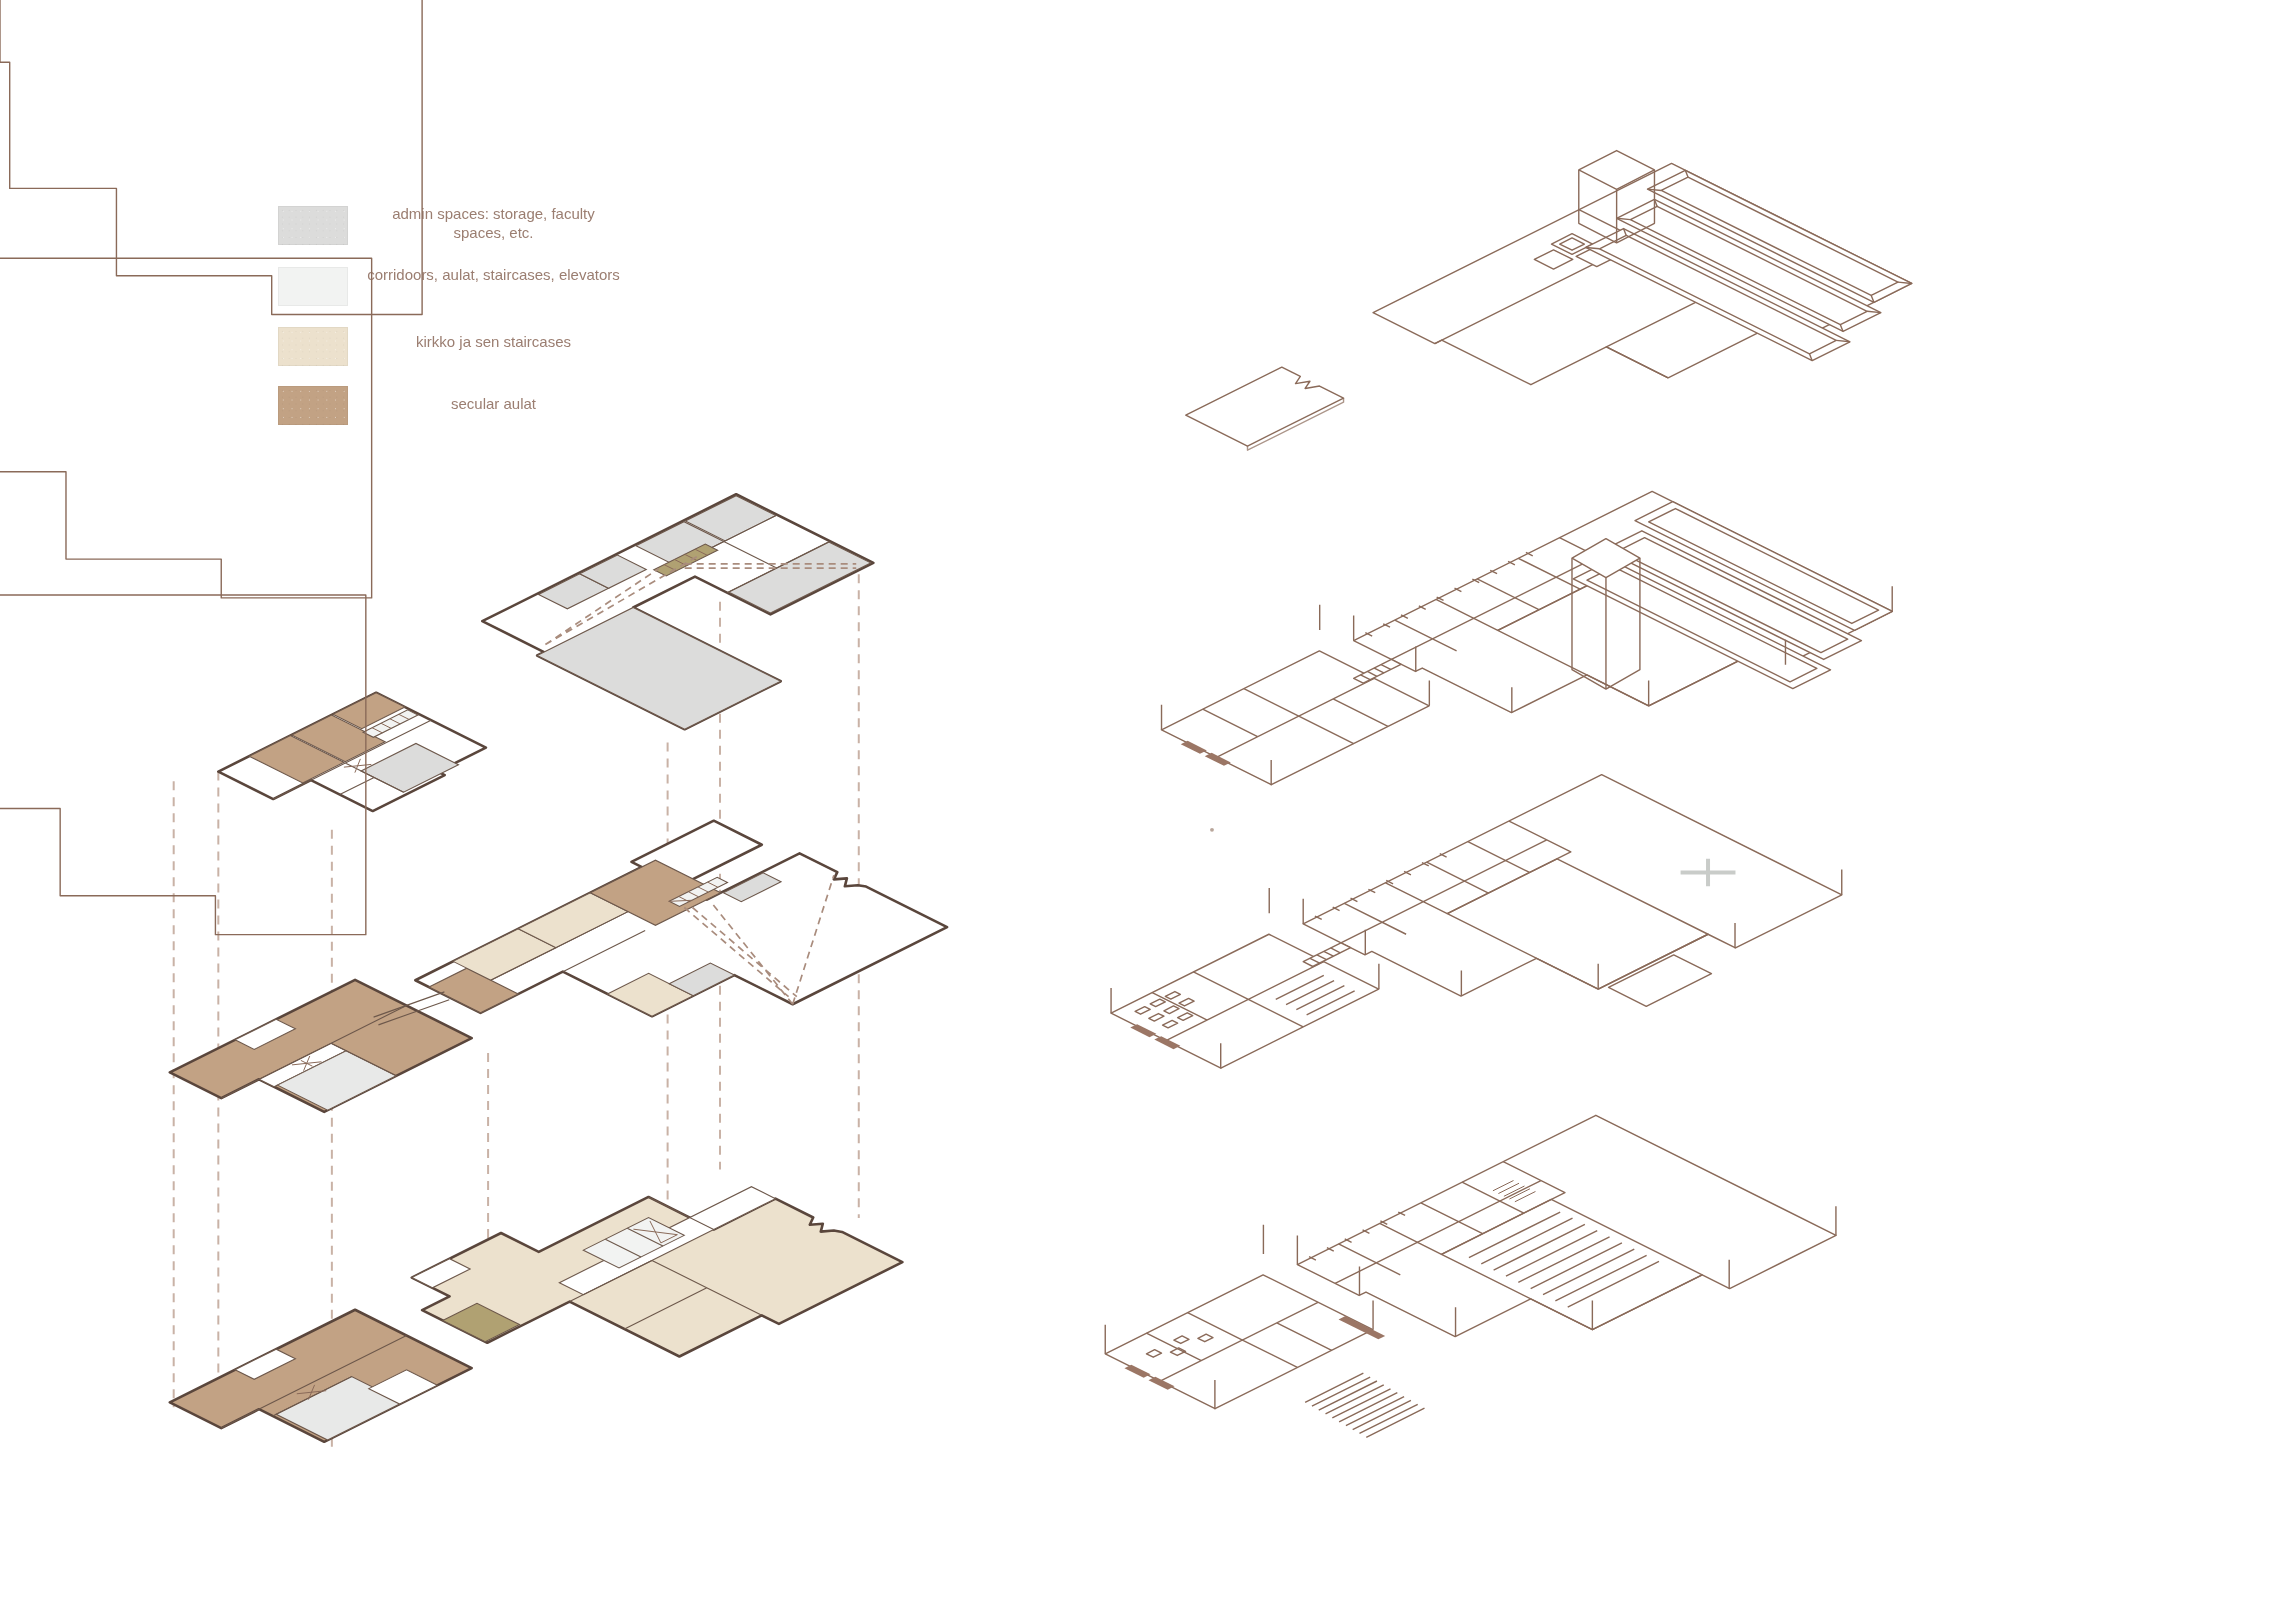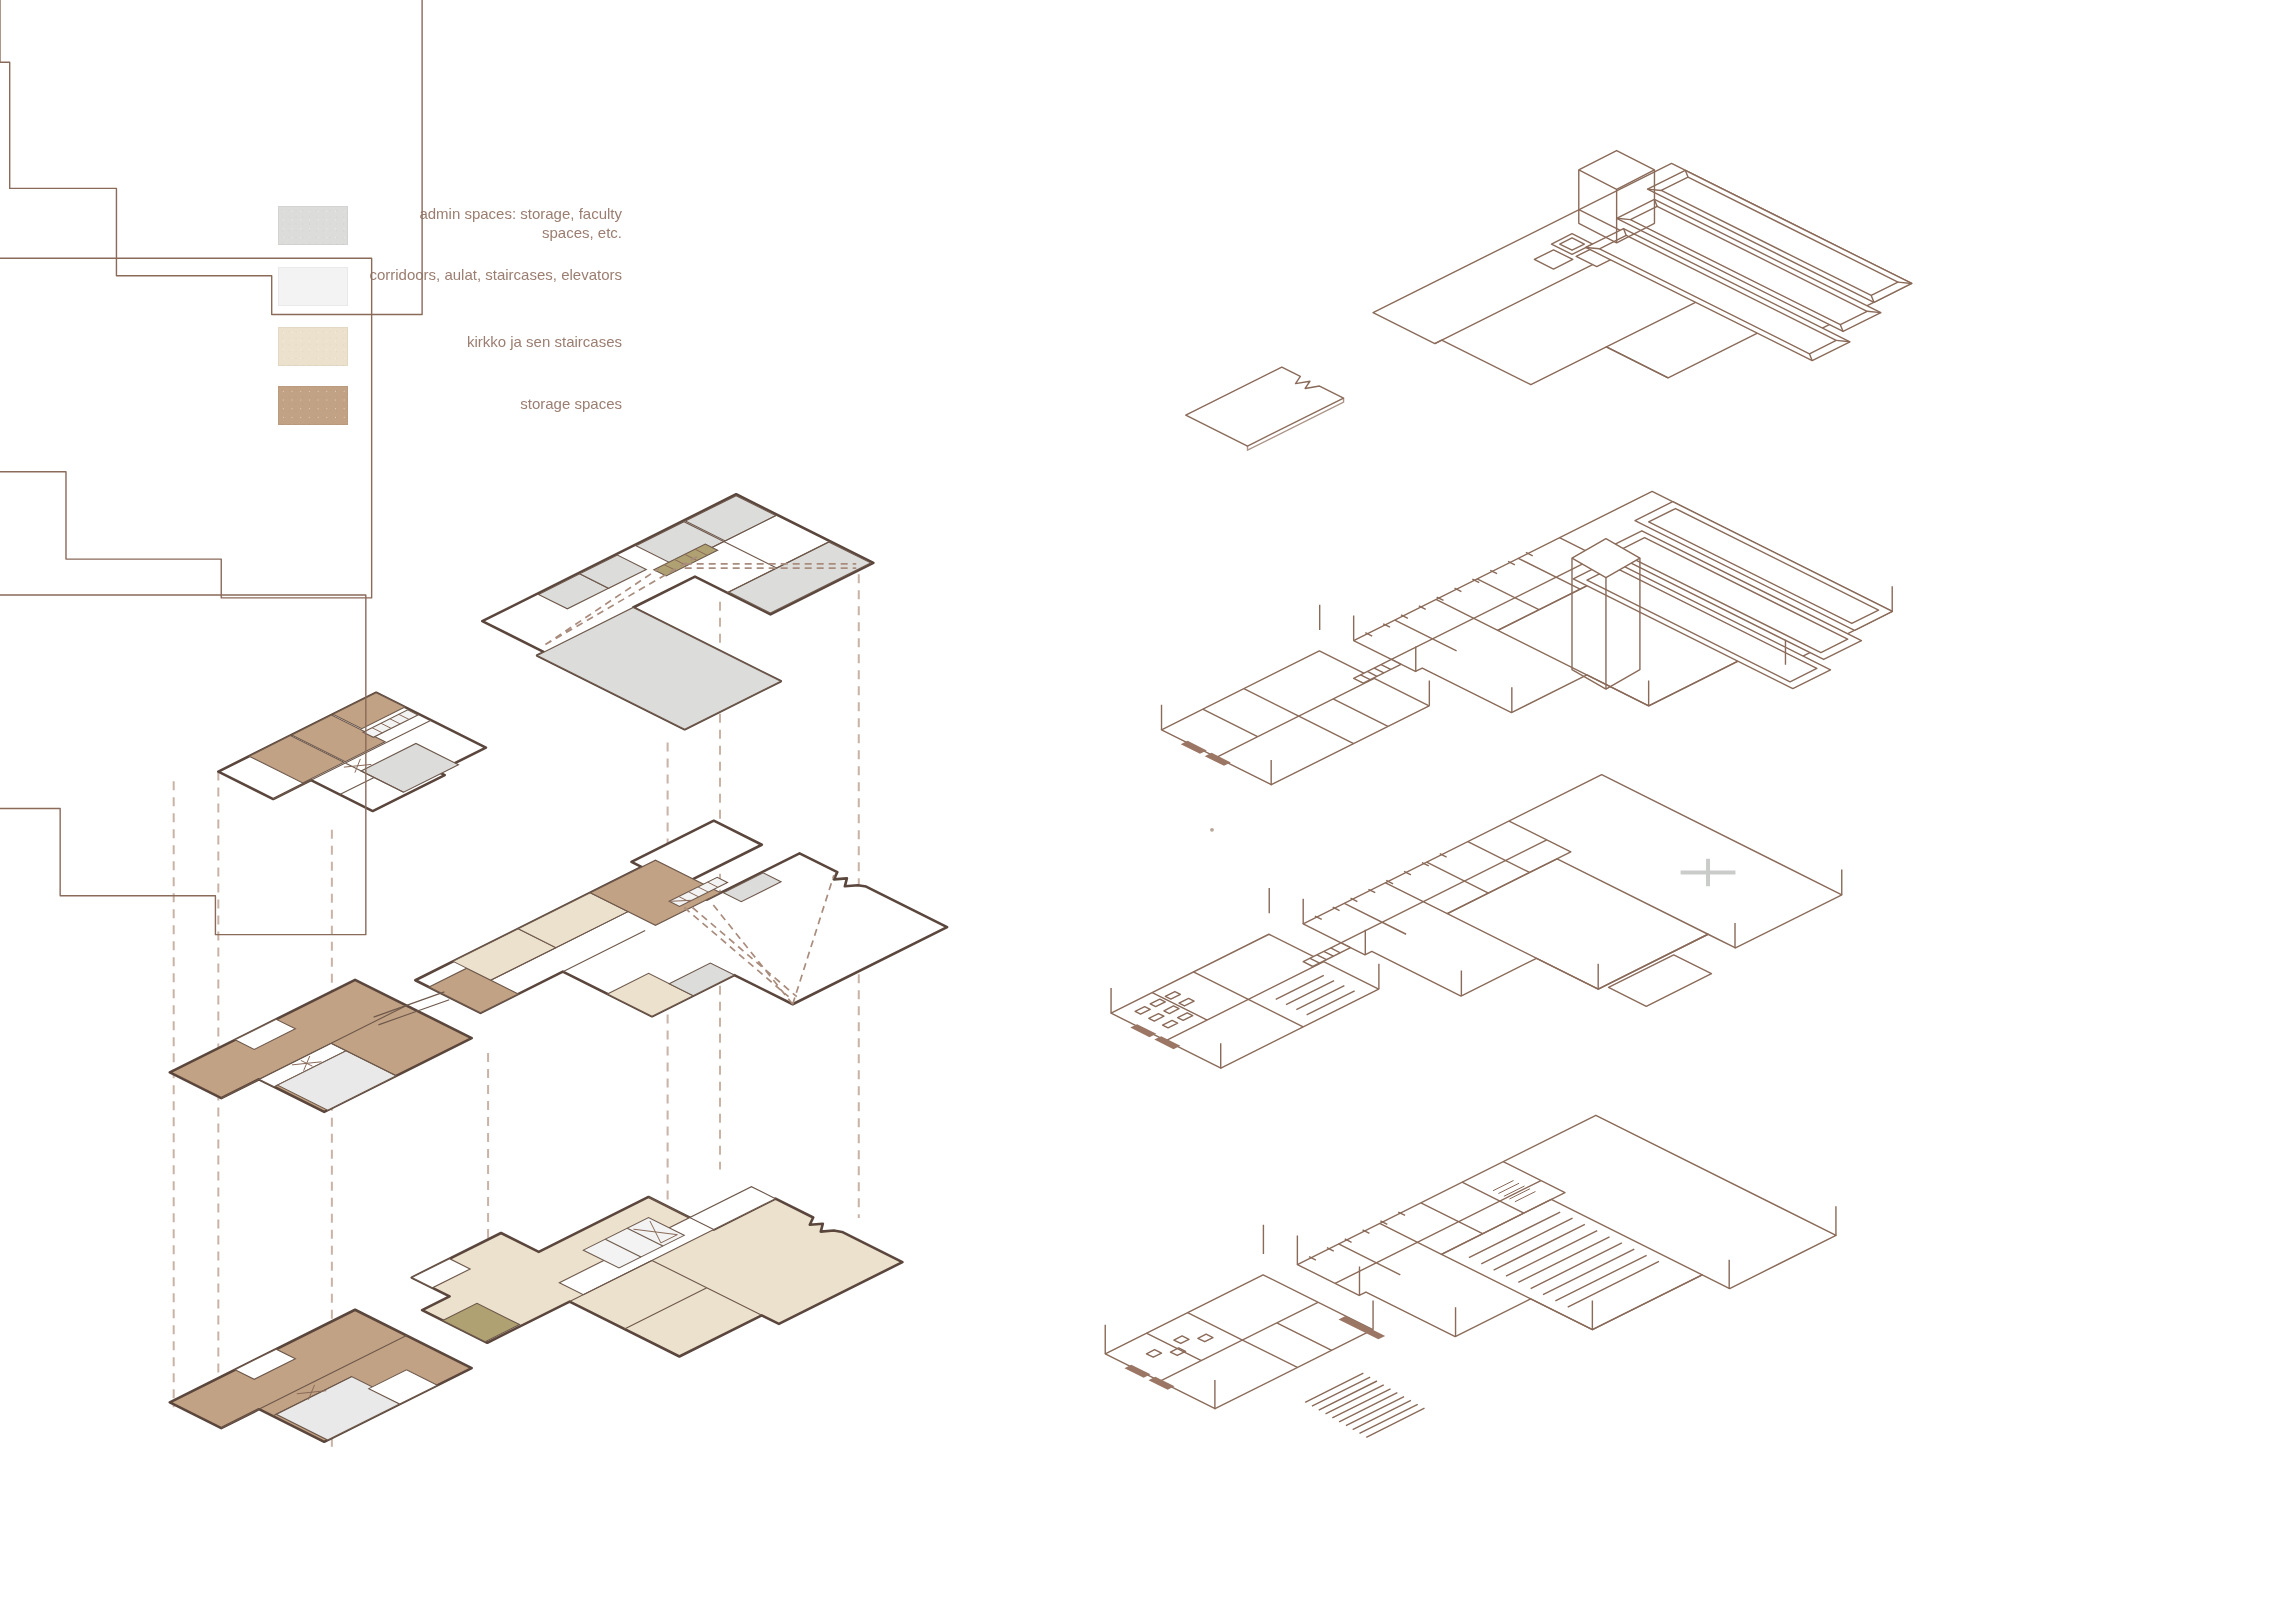--- a/index.html
+++ b/index.html
@@ -5,21 +5,21 @@
   html,body{margin:0;padding:0;background:#ffffff;}
   body{width:2292px;height:1616px;position:relative;font-family:"Liberation Sans",sans-serif;overflow:hidden;}
   .stage{position:absolute;inset:0;}
   svg{position:absolute;left:0;top:0;}
   svg *{vector-effect:non-scaling-stroke;}
   
   .legend{position:absolute;left:278px;top:199px;width:466px;}
   .legend-item{position:absolute;left:0;width:466px;}
   .swatch{position:absolute;left:0;top:0;width:68px;height:37px;border:1px solid rgba(0,0,0,0.04);}
   .sw-tex{background-image:radial-gradient(rgba(255,255,255,.5) 12%, transparent 13%),radial-gradient(rgba(0,0,0,.05) 12%, transparent 13%);background-size:8.7px 8.7px,6.8px 6.8px;}
-  .lbl{position:absolute;left:87px;top:-1.9px;width:257px;text-align:right;font-size:15px;line-height:1.3;color:#9b7e71;}
+  .lbl{position:absolute;left:87px;top:-1.9px;width:257px;text-align:center;font-size:15px;line-height:1.3;color:#9b7e71;}
   
   .pOut{fill:#ffffff;stroke:#5a463c;stroke-width:2.6;stroke-linejoin:round;}
   .cell{stroke:#6d584b;stroke-width:1.1;}
   .thin{fill:none;stroke:#6d584b;stroke-width:1.1;}
   .w{fill:none;stroke:#8a6a59;stroke-width:1.4;stroke-linejoin:round;}
   .wf{fill:#ffffff;stroke:#8a6a59;stroke-width:1.4;stroke-linejoin:round;}
   .wd{fill:#9b7665;stroke:none;}
   .dsh{fill:none;stroke:#c9b2a6;stroke-width:2;stroke-dasharray:9 7;}
   .dg{fill:none;stroke:#a98c7d;stroke-width:1.7;stroke-dasharray:7 5;}
   .fGray{fill:#dcdcdb;}
@@ -44,21 +44,21 @@
   <div class="legend-item" style="top:68px;">
     <div class="swatch" style="background-color: rgb(242, 243, 242);"></div>
     <div class="lbl">corridoors, aulat, staircases, elevators</div>
   </div>
   <div class="legend-item" style="top:128px;">
     <div class="swatch sw-tex" style="background-color: rgb(236, 225, 205);"></div>
     <div class="lbl" style="top:4.9px;">kirkko ja sen staircases</div>
   </div>
   <div class="legend-item" style="top:187px;">
     <div class="swatch sw-tex" style="background-color: rgb(194, 162, 132);"></div>
-    <div class="lbl" style="top:7.8px;">storage spaces</div>
+    <div class="lbl" style="top:7.8px;">secular aulat</div>
   </div>
 </div>
 
 <svg width="2292" height="1616" viewBox="0 0 2362 1665">
 <defs>
   <path id="bldgOutline" d="M0 0L435 0L435 350L280 350L280 310L120 310L120 220L10 220L10 90L0 90Z"></path>
   <path id="wingOutline" d="M-270 -10L-40 -10L-40 150L-270 150Z"></path>
 </defs>
 
 <g>

